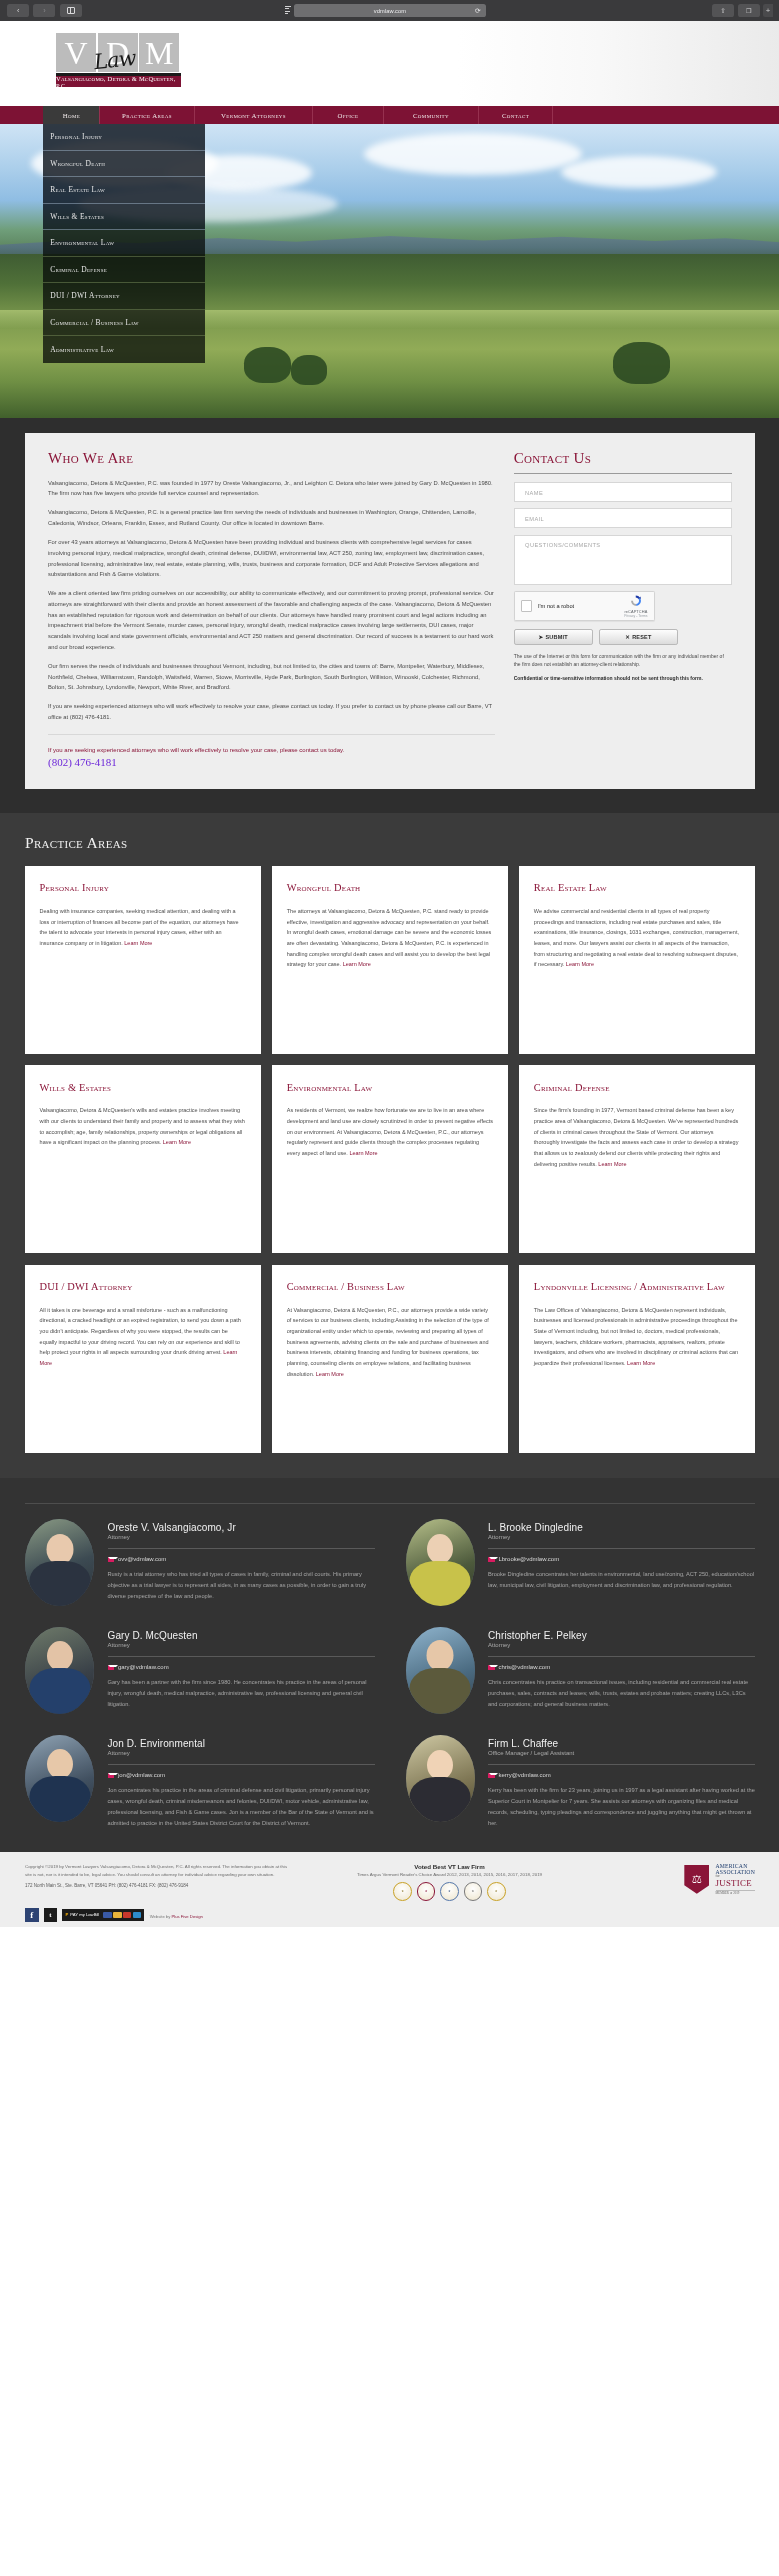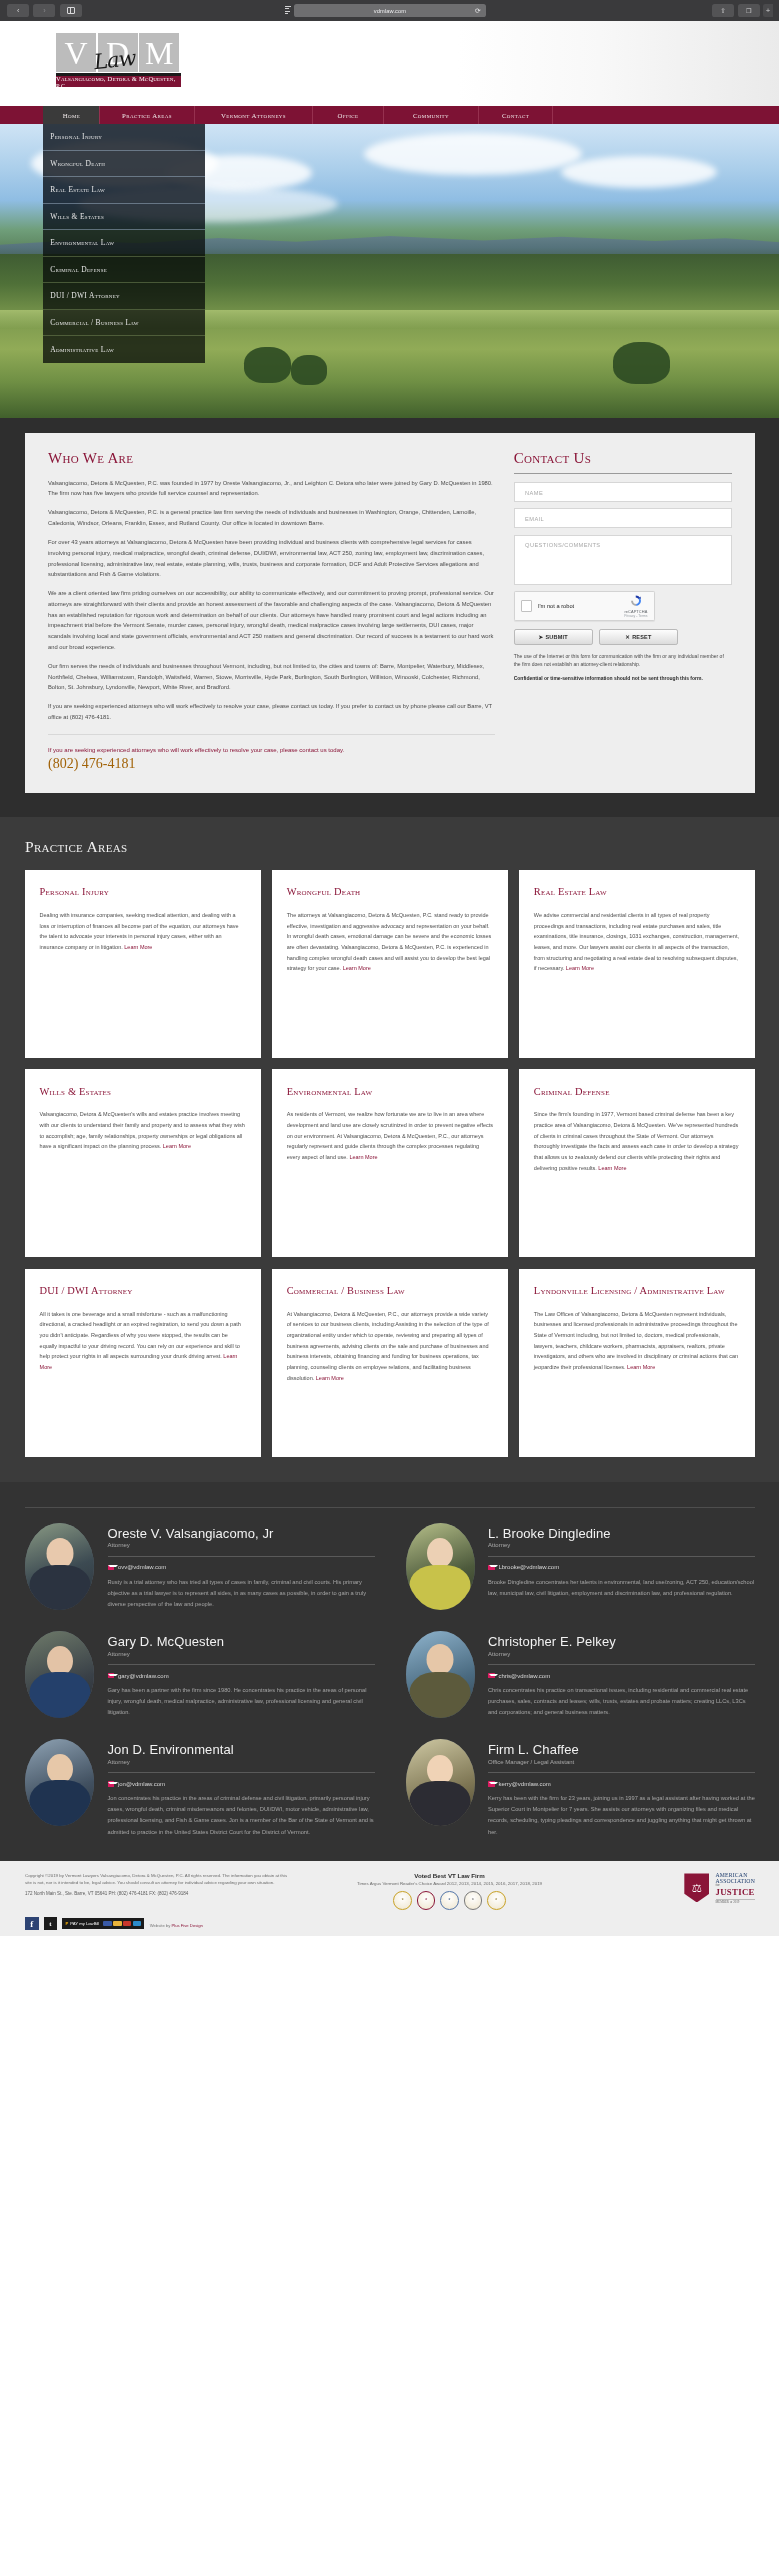--- a/index.html
+++ b/index.html
@@ -134,21 +134,21 @@
               display: flex; gap: 18.7px; }
   .who-left { width: 447px; }
   .who-right { flex: 1; }
   .sec-title {
     font-family: "Liberation Serif", serif; font-variant: small-caps;
     color: #8a1538; font-size: 15px; letter-spacing: 0.3px; margin-bottom: 10.4px;
   }
   .who-left p, .who-right p { color: #4a4a4a; font-size: 5.8px; line-height: 1.85; margin-bottom: 8.3px; }
   .who-divider { height: 0.5px; background: #d8d8d8; margin: 11.4px 0 12.5px; }
   .cta-line { color: #8a1538; font-size: 6px; margin-bottom: 3.1px; }
-  .cta-phone { color: #a16207; font-family: "Liberation Serif", serif; font-size: 14px; }
+  .cta-phone { color: #6d28d9; font-family: "Liberation Serif", serif; font-size: 11px; }
 
   .contact-rule { height: 0.5px; background: #9a9a9a; margin: -4.2px 0 8.3px; }
   .field-box {
     width: 100%; background: #fff; border: 0.5px solid #d6d6d6; color: #a8a8a8;
     font-size: 5.7px; letter-spacing: 0.4px; padding: 6.8px 10.4px; margin-bottom: 6.2px;
     font-family: "Liberation Sans", sans-serif;
   }
   .field-box.name, .field-box.email { height: 20px; }
   .field-box.msg { height: 50px; }
   .recaptcha {
@@ -197,21 +197,21 @@
   .team-grid { width: 730px; margin: 0 auto; display: grid; grid-template-columns: 1fr 1fr; gap: 21px 31px; }
   .member { display: flex; gap: 13.5px; }
   .avatar {
     width: 69px; height: 87px; border-radius: 50%; flex: 0 0 69px; overflow: hidden;
     background: #5a6470; position: relative;
   }
   .av-bg { position:absolute; inset:0; }
   .av-head { position:absolute; left:50%; transform:translateX(-50%); border-radius:50%; }
   .av-body { position:absolute; left:50%; transform:translateX(-50%); border-radius: 42% 42% 0 0; }
   .m-info { flex: 1; padding-top: 3.1px; }
-  .m-name { color: #f2f2f2; font-size: 13px; letter-spacing: 0.1px; }
+  .m-name { color: #f2f2f2; font-size: 10px; letter-spacing: 0.1px; }
   .m-role { color: #a9a9a9; font-size: 6px; margin-top: 1.6px; }
   .m-rule { height: 0.5px; background: #5a5a5a; margin: 7.3px 0 8.3px; }
   .m-email { display: flex; align-items: center; gap: 3.6px; color: #d8d8d8; font-size: 6px; margin-bottom: 6.2px; }
   .env { width: 6.8px; height: 5.2px; background: #d81b60; position: relative; border-radius: 0.5px; flex:0 0 6.8px;}
   .env:after { content:""; position:absolute; left:0.5px; top:0.5px; width:5.7px; height:3.1px;
     border-top: 2.6px solid #ffffff; border-left: 2.9px solid transparent; border-right: 2.9px solid transparent; }
   .m-bio { color: #a6a6a6; font-size: 5.7px; line-height: 1.95; }
 
   
   .footer { background: #eeeeee; padding: 11.4px 0 5.2px; }
@@ -231,21 +231,21 @@
   .badge.b4 { border-color:#7a7a7a; color:#666;}
   .badge.b5 { border-color:#c9a227; color:#8a7424;}
   .f-col-right { width: 151px; display: flex; align-items: center; gap: 6.2px; justify-content: flex-end; }
   .aaj-shield { width: 25px; height: 29px; background: #8a1538; position: relative;
     clip-path: polygon(0 0, 100% 0, 100% 70%, 50% 100%, 0 70%); display:flex; align-items:center; justify-content:center;}
   .aaj-scale { color: #fff; font-size: 11.4px; }
   .aaj-text { font-family: "Liberation Serif", serif; line-height: 1.05; }
   .aaj-amer { font-size: 5.7px; color: #1b3a6b; letter-spacing: 0.2px; }
   .aaj-assoc { font-size: 5.7px; color: #1b3a6b; letter-spacing: 0.2px; }
   .aaj-for { font-size: 3.6px; color: #555; }
-  .aaj-just { font-size: 8.8px; color: #8a1538; font-weight: bold; letter-spacing: 0.3px;}
+  .aaj-just { font-size: 8.8px; color: #8a1538; font-weight: normal; letter-spacing: 0.3px;}
   .aaj-member { font-size: 3.1px; color: #666; border-top: 0.5px solid #bbb; margin-top: 1.6px; padding-top: 1px;}
 
   .footer-bottom { width: 730px; margin: 7.3px auto 0; display: flex; align-items: center; gap: 5.2px; }
   .soc { width: 13.5px; height: 13.5px; display:flex; align-items:center; justify-content:center;
          background:#2d4373; color:#fff; font-family:"Liberation Serif",serif; font-weight:bold; font-size:8.8px; }
   .soc.tw { background:#1b1b1b; font-size: 6.8px;}
   .pay-badge { height: 11.4px; background: #1b1b1b; color:#fff; font-size: 4.2px; display:flex; align-items:center; padding: 0 3.1px; gap:2.1px;}
   .pay-badge .pp { color:#ffb300; font-weight: bold; }
   .pay-icons { display:flex; gap:1.6px; margin-left: 2.1px;}
   .pay-icons span { width:8.3px; height:5.7px; border-radius:1px; background:#3959a5; }

